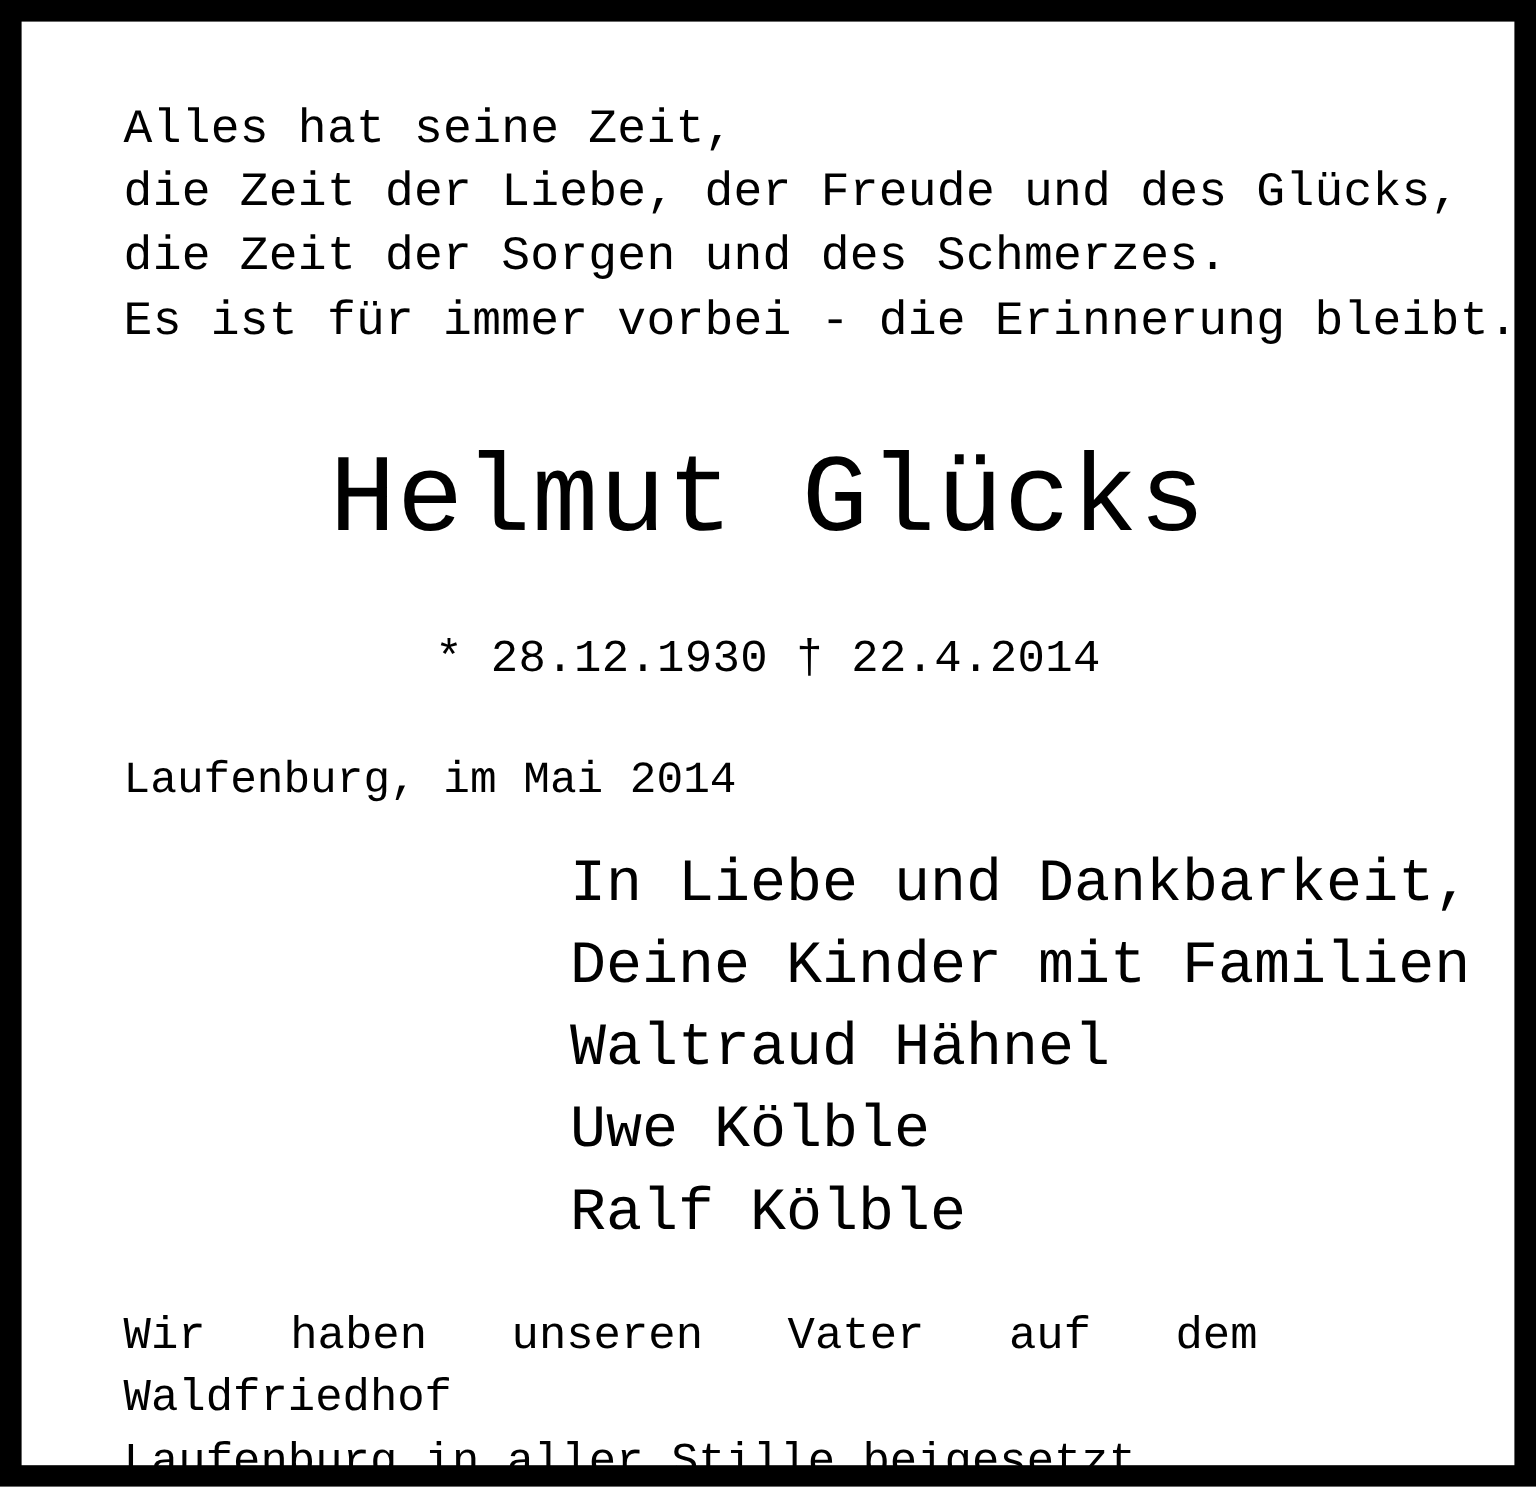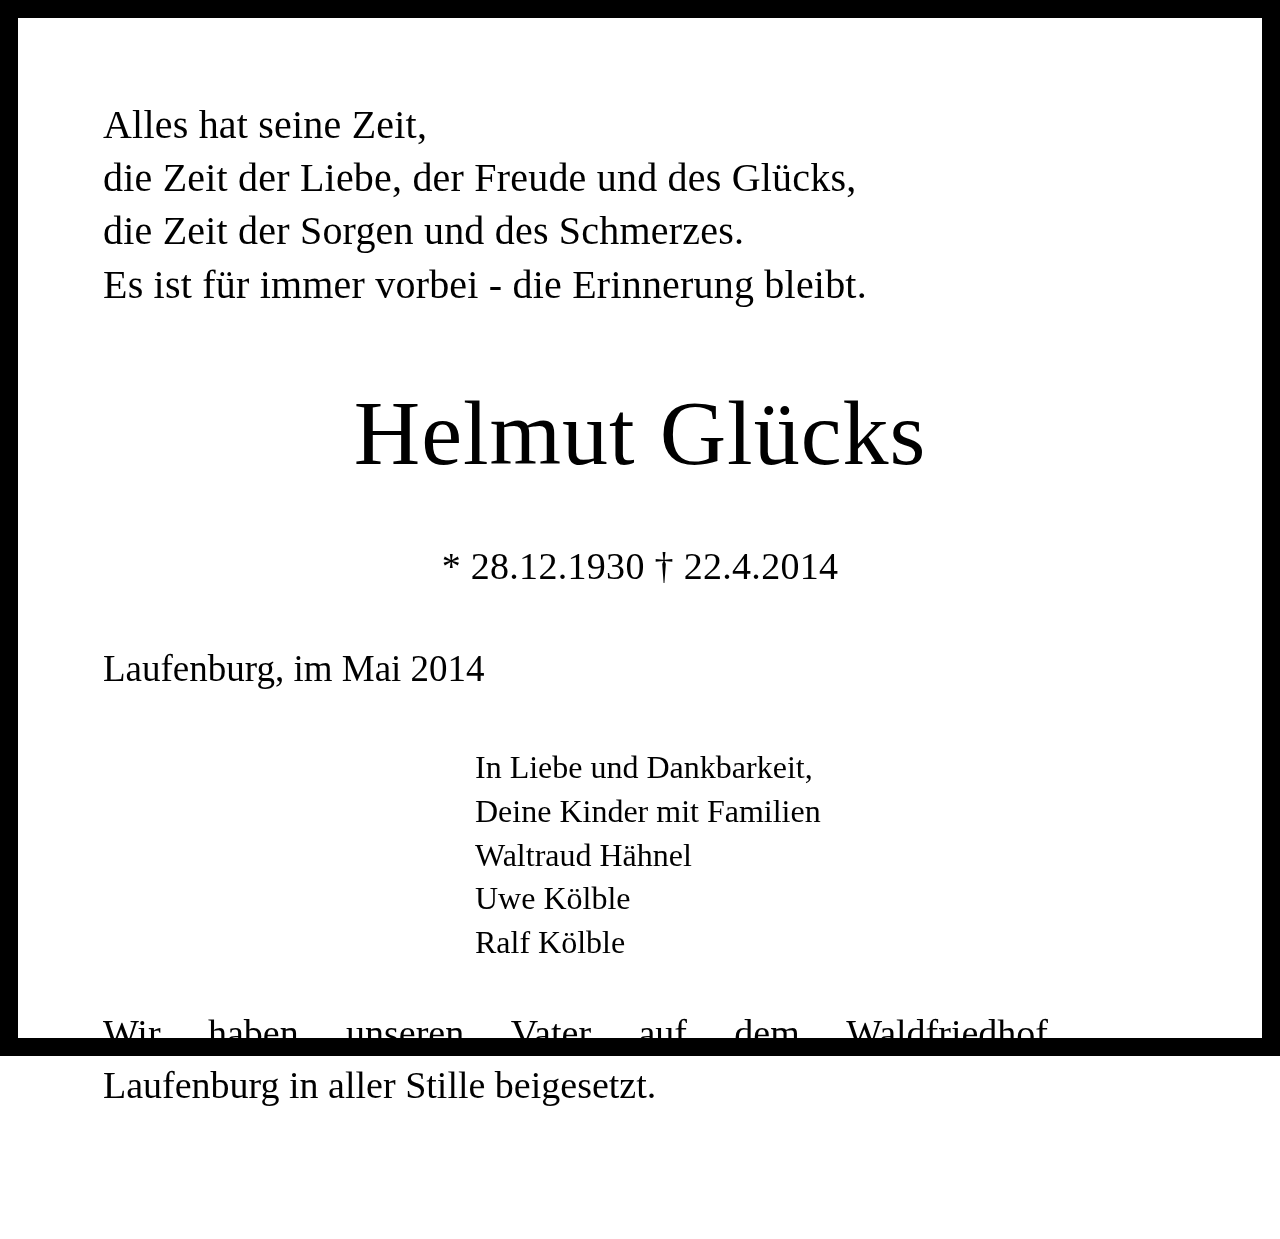--- a/index.html
+++ b/index.html
@@ -10,25 +10,26 @@
   body {
     width: 1280px;
     height: 1239px;
     font-family: "Liberation Serif", "DejaVu Serif", serif;
     color: #000000;
     overflow: hidden;
   }
   .obituary {
     box-sizing: border-box;
     width: 1280px;
-    height: 1056px;
+    height: 1239px;
     border: 18px solid #000000;
     background: #ffffff;
-    padding: 60px 85px 40px 85px;
+    padding: 44px 85px 40px 85px;
     position: relative;
+    font-family: Liberation Mono, monospace;
   }
   .verse {
     font-size: 40px;
     line-height: 1.33;
     letter-spacing: 0.2px;
     margin-top: 20px;
   }
   .verse .line {
     white-space: nowrap;
   }
@@ -50,23 +51,23 @@
   }
   .dates .death {
     display: inline-block;
     margin-top: 32px;
   }
   .place-date {
     font-size: 37px;
     margin-top: 59px;
   }
   .family {
-    margin-top: 56px;
+    margin-top: 32px;
     padding-left: 372px;
-    font-size: 32px;
+    font-size: 50px;
     line-height: 1.37;
   }
   .family .line {
     white-space: nowrap;
   }
   .closing {
     margin-top: 42px;
     font-size: 38px;
     line-height: 1.37;
     text-align: justify;

